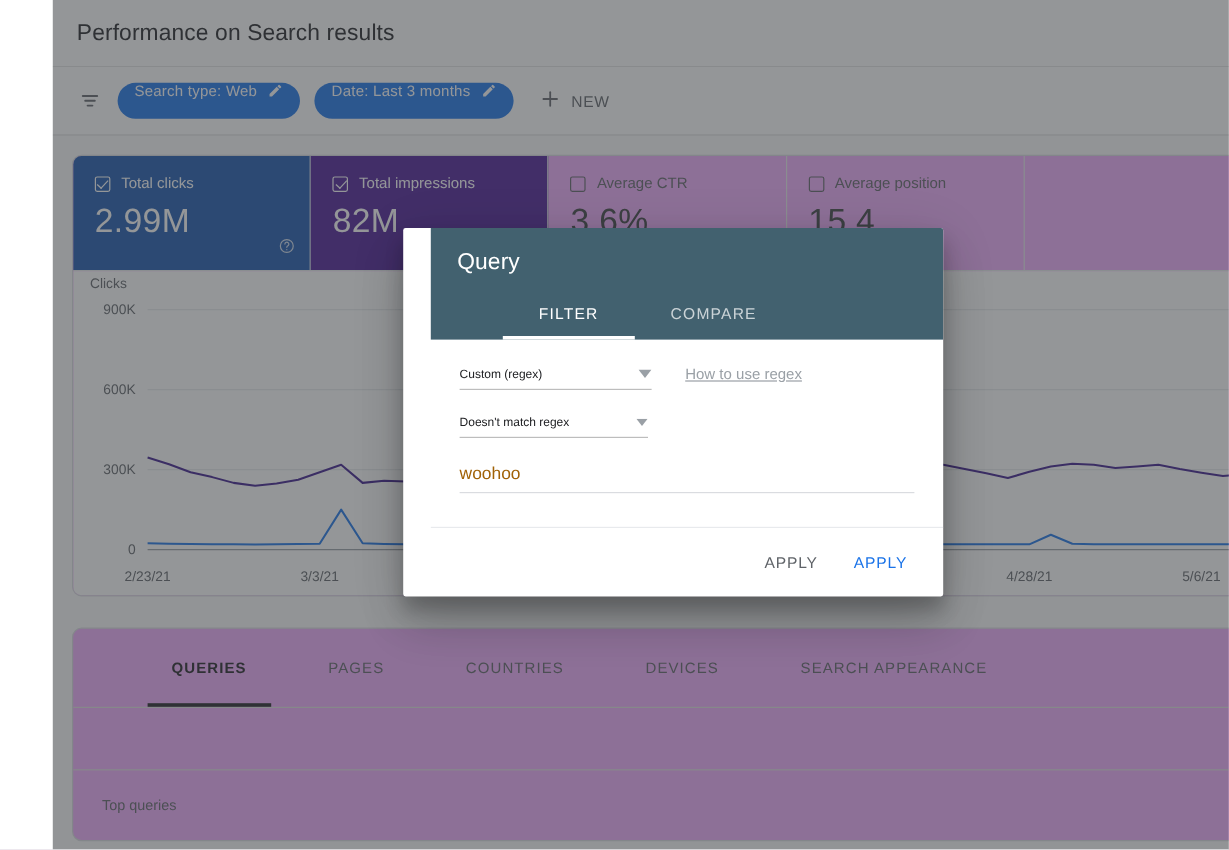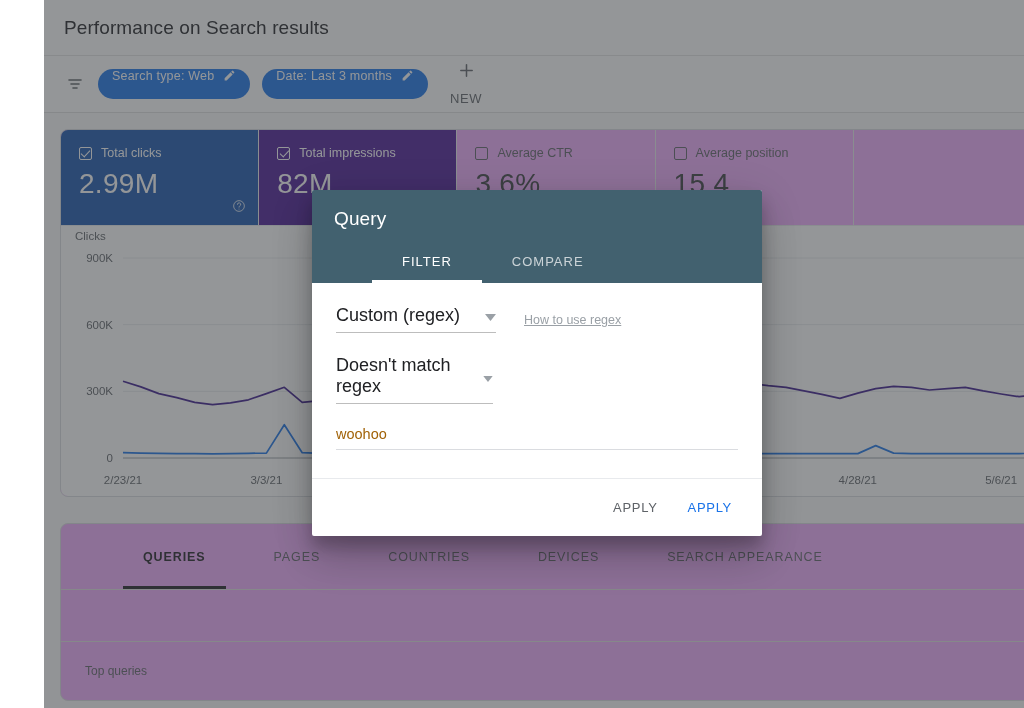--- a/index.html
+++ b/index.html
@@ -35,21 +35,21 @@
     height: 30px; padding: 0 14px;
     border-radius: 16px;
     background: #1a73e8;
     color: #ffffff; font-size: 12.5px; letter-spacing: .2px;
     white-space: nowrap;
   }
   .chip .pencil { display: block; }
   .new-btn {
     display: inline-flex; align-items: center; gap: 9px;
     color: #5f6368; font-size: 13px; letter-spacing: .6px;
-    margin-left: 4px; padding: 4px 6px; flex-direction: column;
+    margin-left: 4px; padding: 4px 6px;
   }
 
   
   .card {
     margin: 16px; background: #f0abfc;
     border: 1px solid #dadce0; border-radius: 8px;
     overflow: hidden;
   }
   #chart-card { margin-top: 16px; }
   .metrics { display: flex; height: 96px; border-bottom: 1px solid #e8eaed; }
@@ -95,44 +95,45 @@
     height: 3px; background: #202124;
   }
   .tabs-strip { height: 52px; border-bottom: 1px solid #e0e0e0; }
   .top-queries { padding: 22px 24px; font-size: 12px; color: #5f6368; }
 
   
   #scrim { position: absolute; inset: 0; background: rgba(60,64,67,.55); }
 
   
   #dialog {
-    position: absolute; left: 268px; top: 190px;
+    position: absolute; left: 292px; top: 190px;
     width: 450px; background: #ffffff;
     border-radius: 2px;
     box-shadow: 0 11px 15px rgba(0,0,0,.2), 0 9px 46px rgba(0,0,0,.12), 0 24px 38px rgba(0,0,0,.14);
     overflow: hidden;
+    padding-left: 23px;
   }
   .dlg-header { background: #42616f; padding: 18px 22px 0 22px; }
   .dlg-title { font-size: 19px; color: #ffffff; letter-spacing: .1px; }
   .dlg-tabs { display: flex; margin-top: 24px; padding-left: 38px; }
   .dlg-tab {
     position: relative; font-size: 13px; letter-spacing: 1px;
     color: rgba(255,255,255,.72); padding: 0 30px 14px 30px;
   }
   .dlg-tab.active { color: #ffffff; }
   .dlg-tab.active::after {
     content: ""; position: absolute; left: 0; right: 0; bottom: 0;
     height: 3px; background: #ffffff;
   }
   .dlg-body { padding: 22px 24px 10px 24px; }
   .row { display: flex; align-items: flex-end; gap: 28px; margin-bottom: 22px; }
   .select {
     position: relative; display: flex; align-items: center;
     border-bottom: 1px solid #bdbdbd; padding-bottom: 6px;
-    font-size: 18px; color: #202124;
+    font-size: 10px; color: #202124;
   }
   .select.w-wide { width: 160px; }
   .select.w-mid  { width: 157px; }
   .select .caret { margin-left: auto; }
   .regex-link {
     font-size: 12.5px; color: #9aa0a6;
     text-decoration: underline; padding-bottom: 6px;
     white-space: nowrap;
   }
   .text-field {

